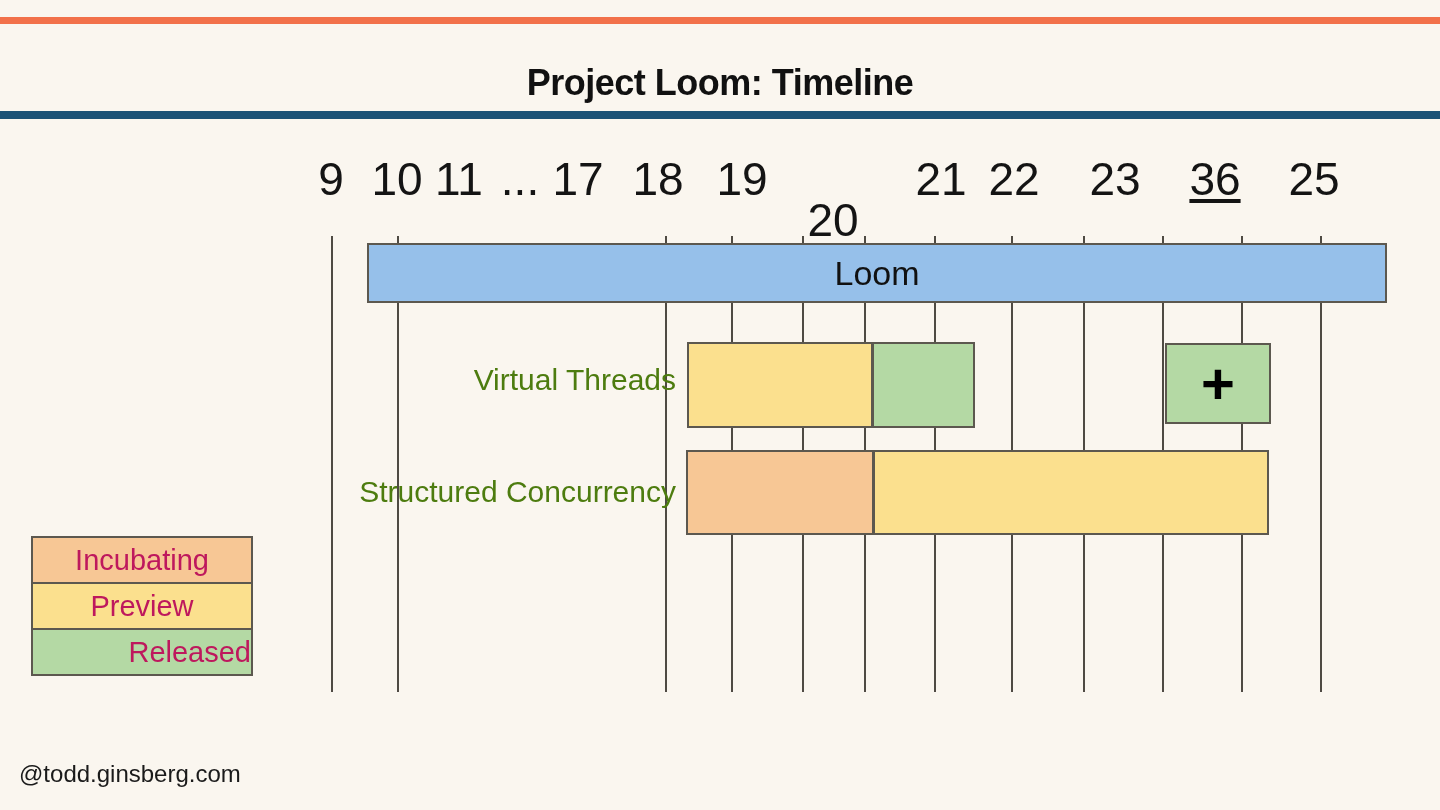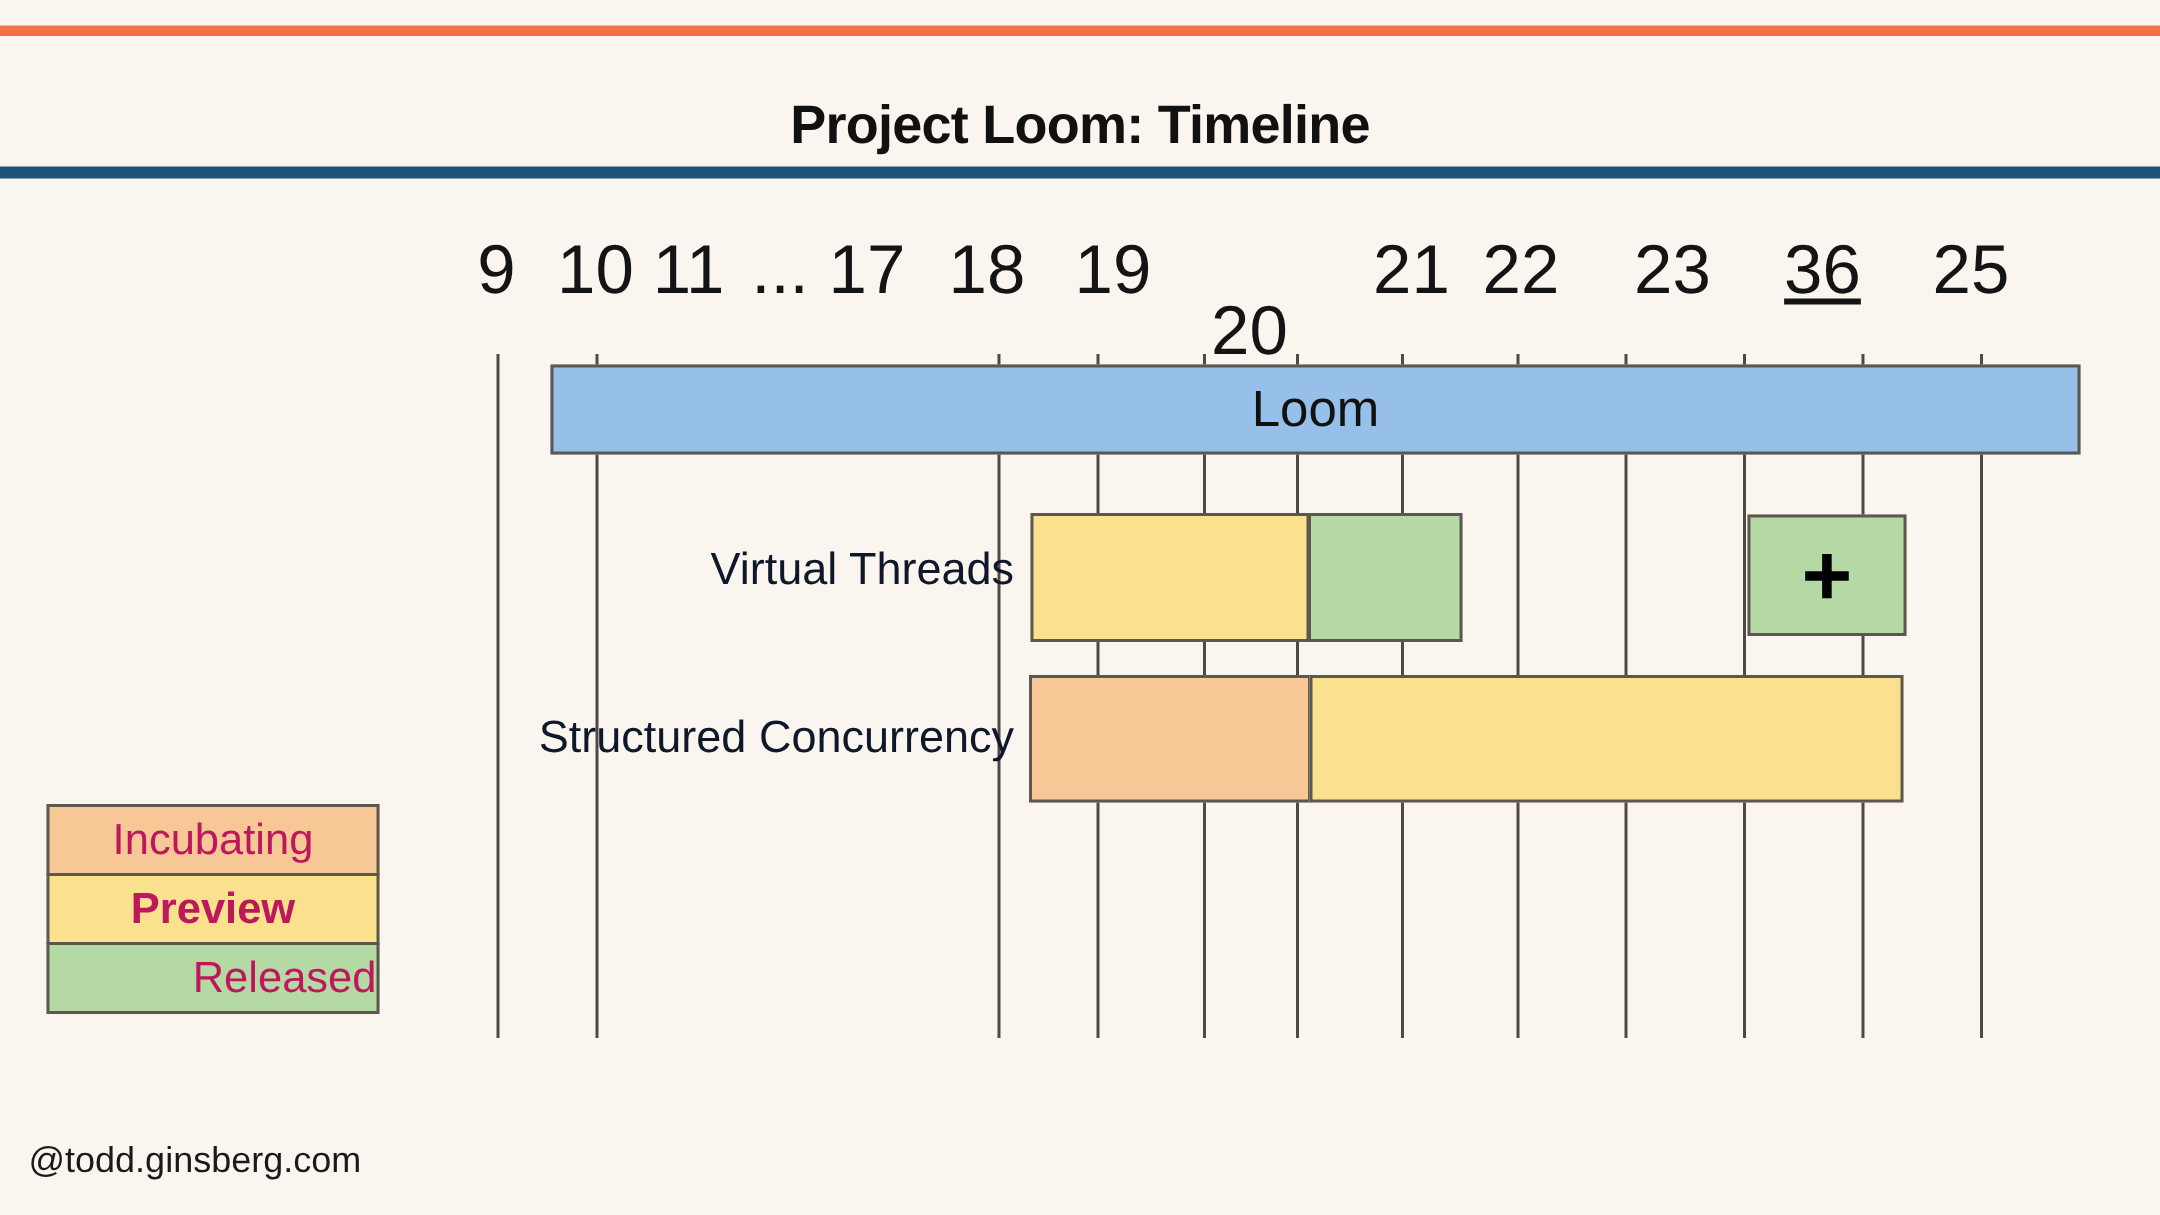--- a/index.html
+++ b/index.html
@@ -78,21 +78,21 @@
     color: #111111;
   }
   .bar.loom       { background: #96C0EA; }
   .bar.incubating { background: #F7C795; }
   .bar.preview    { background: #FBE08E; }
   .bar.released   { background: #B4D9A4; }
 
   .row-label {
     position: absolute;
     font-size: 30px;
-    color: #0f172a;
+    color: #4d7c0f;
     text-align: right;
     white-space: nowrap;
     transform: translate(-100%, -50%);
   }
   .plus-glyph {
     font-size: 58px;
     font-weight: bold;
     line-height: 1;
     color: #000000;
   }
@@ -108,21 +108,21 @@
     height: 48px;
     border: 2px solid #5C584F;
     margin-bottom: -2px;
     display: flex;
     align-items: center;
     justify-content: center;
     font-size: 29px;
     color: #be185d;
   }
   .legend-item.incubating { background: #F7C795; }
-  .legend-item.preview    { background: #FBE08E; font-weight: bold; }
+  .legend-item.preview    { background: #FBE08E; }
   .legend-item.released   { background: #B4D9A4; }
 
   
   #footer-handle {
     position: absolute;
     left: 19px; top: 760px;
     font-size: 24px;
     color: #1A1A1A;
   }
 </style>

